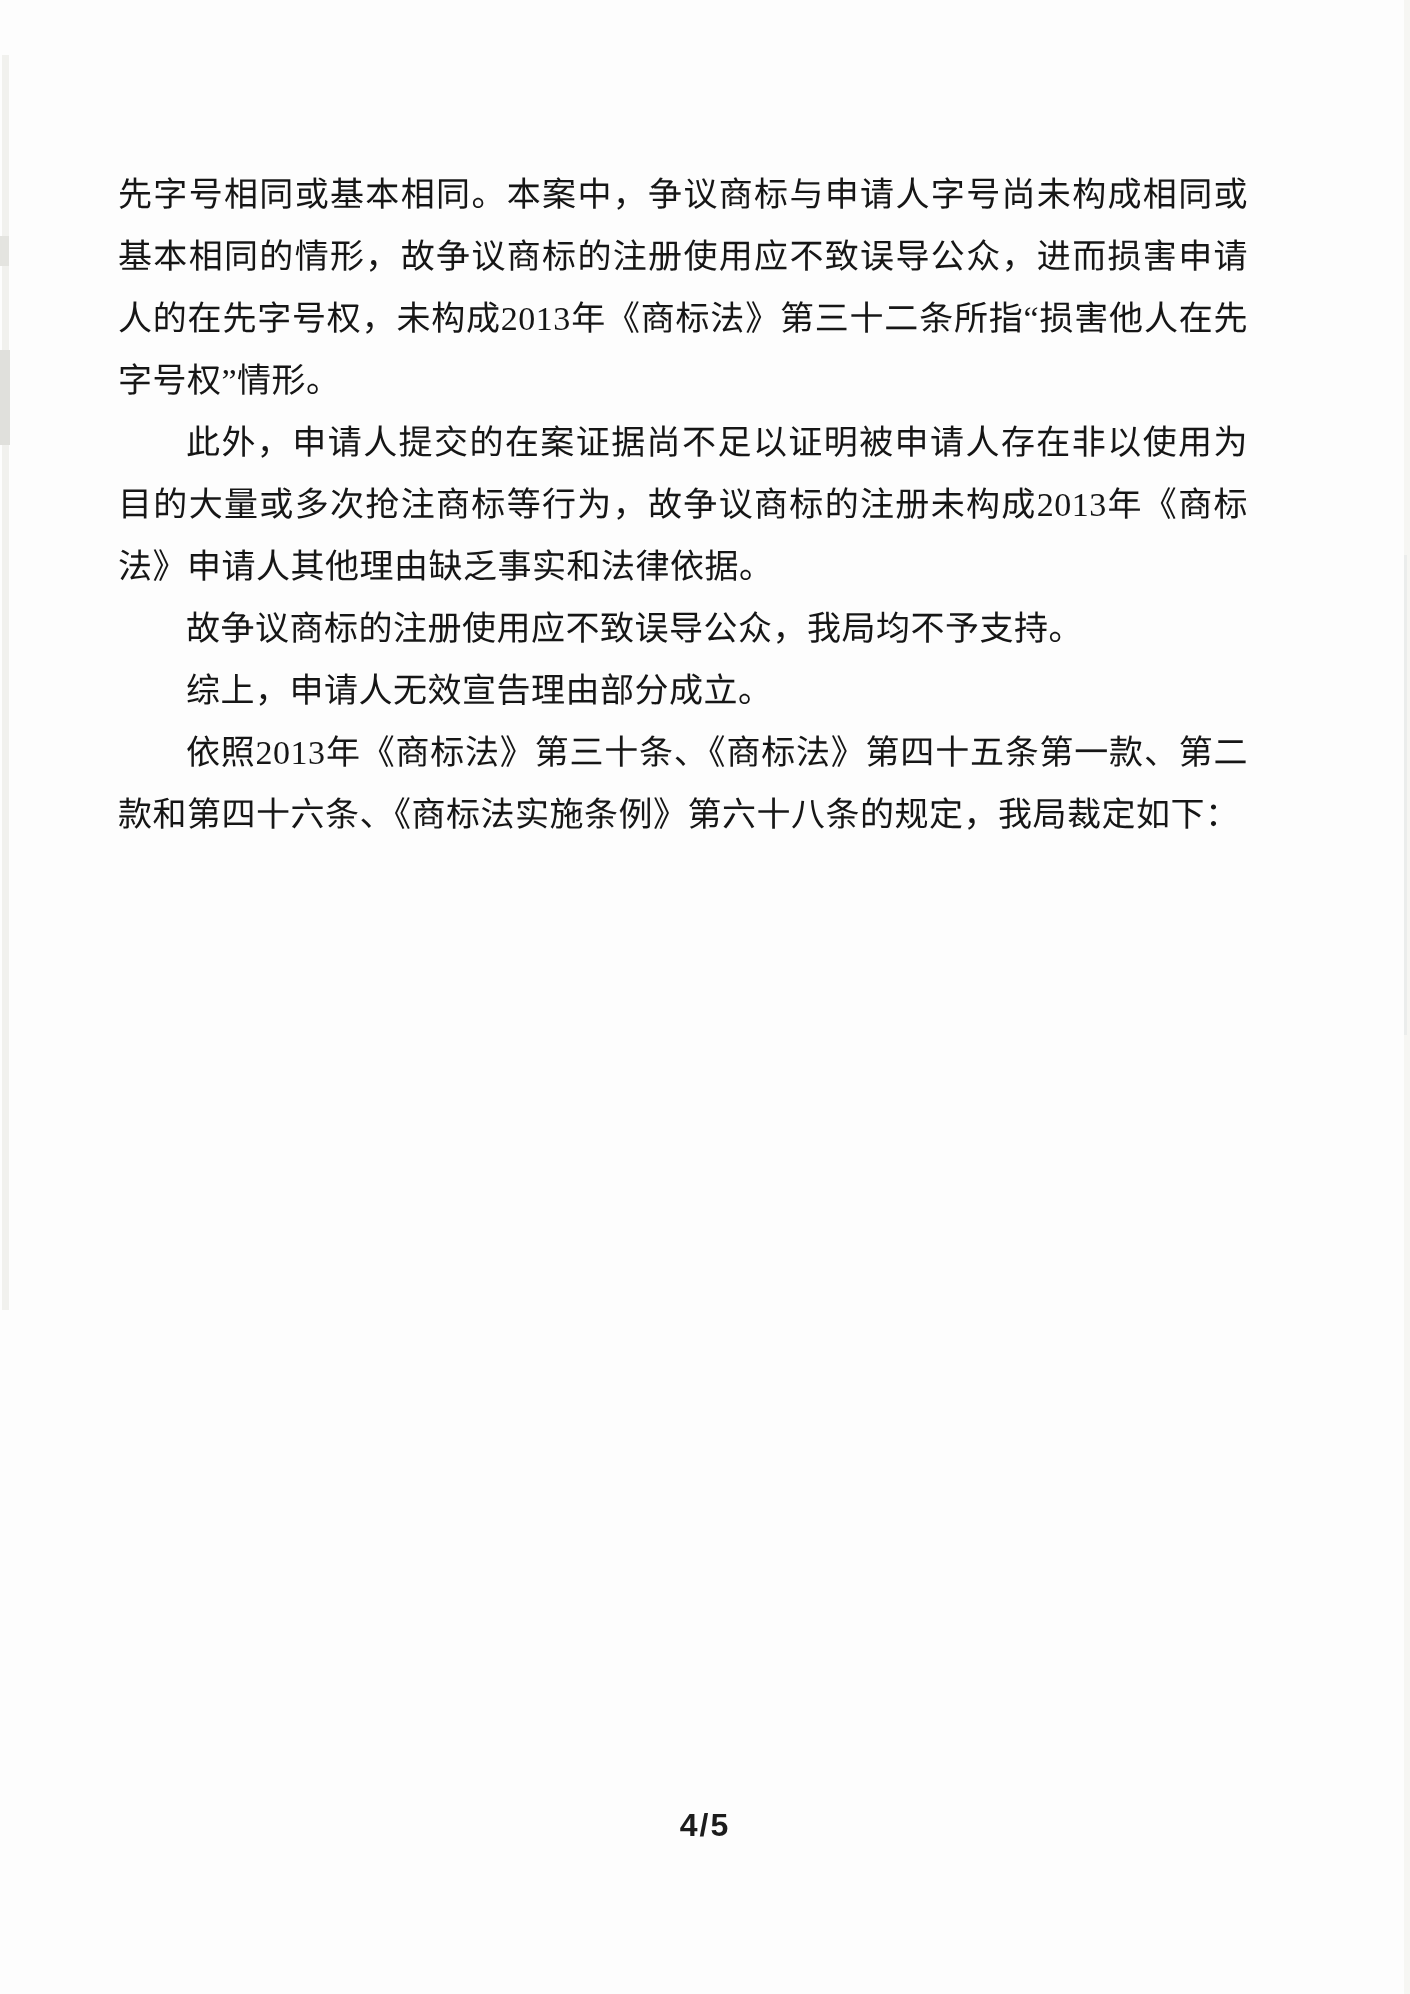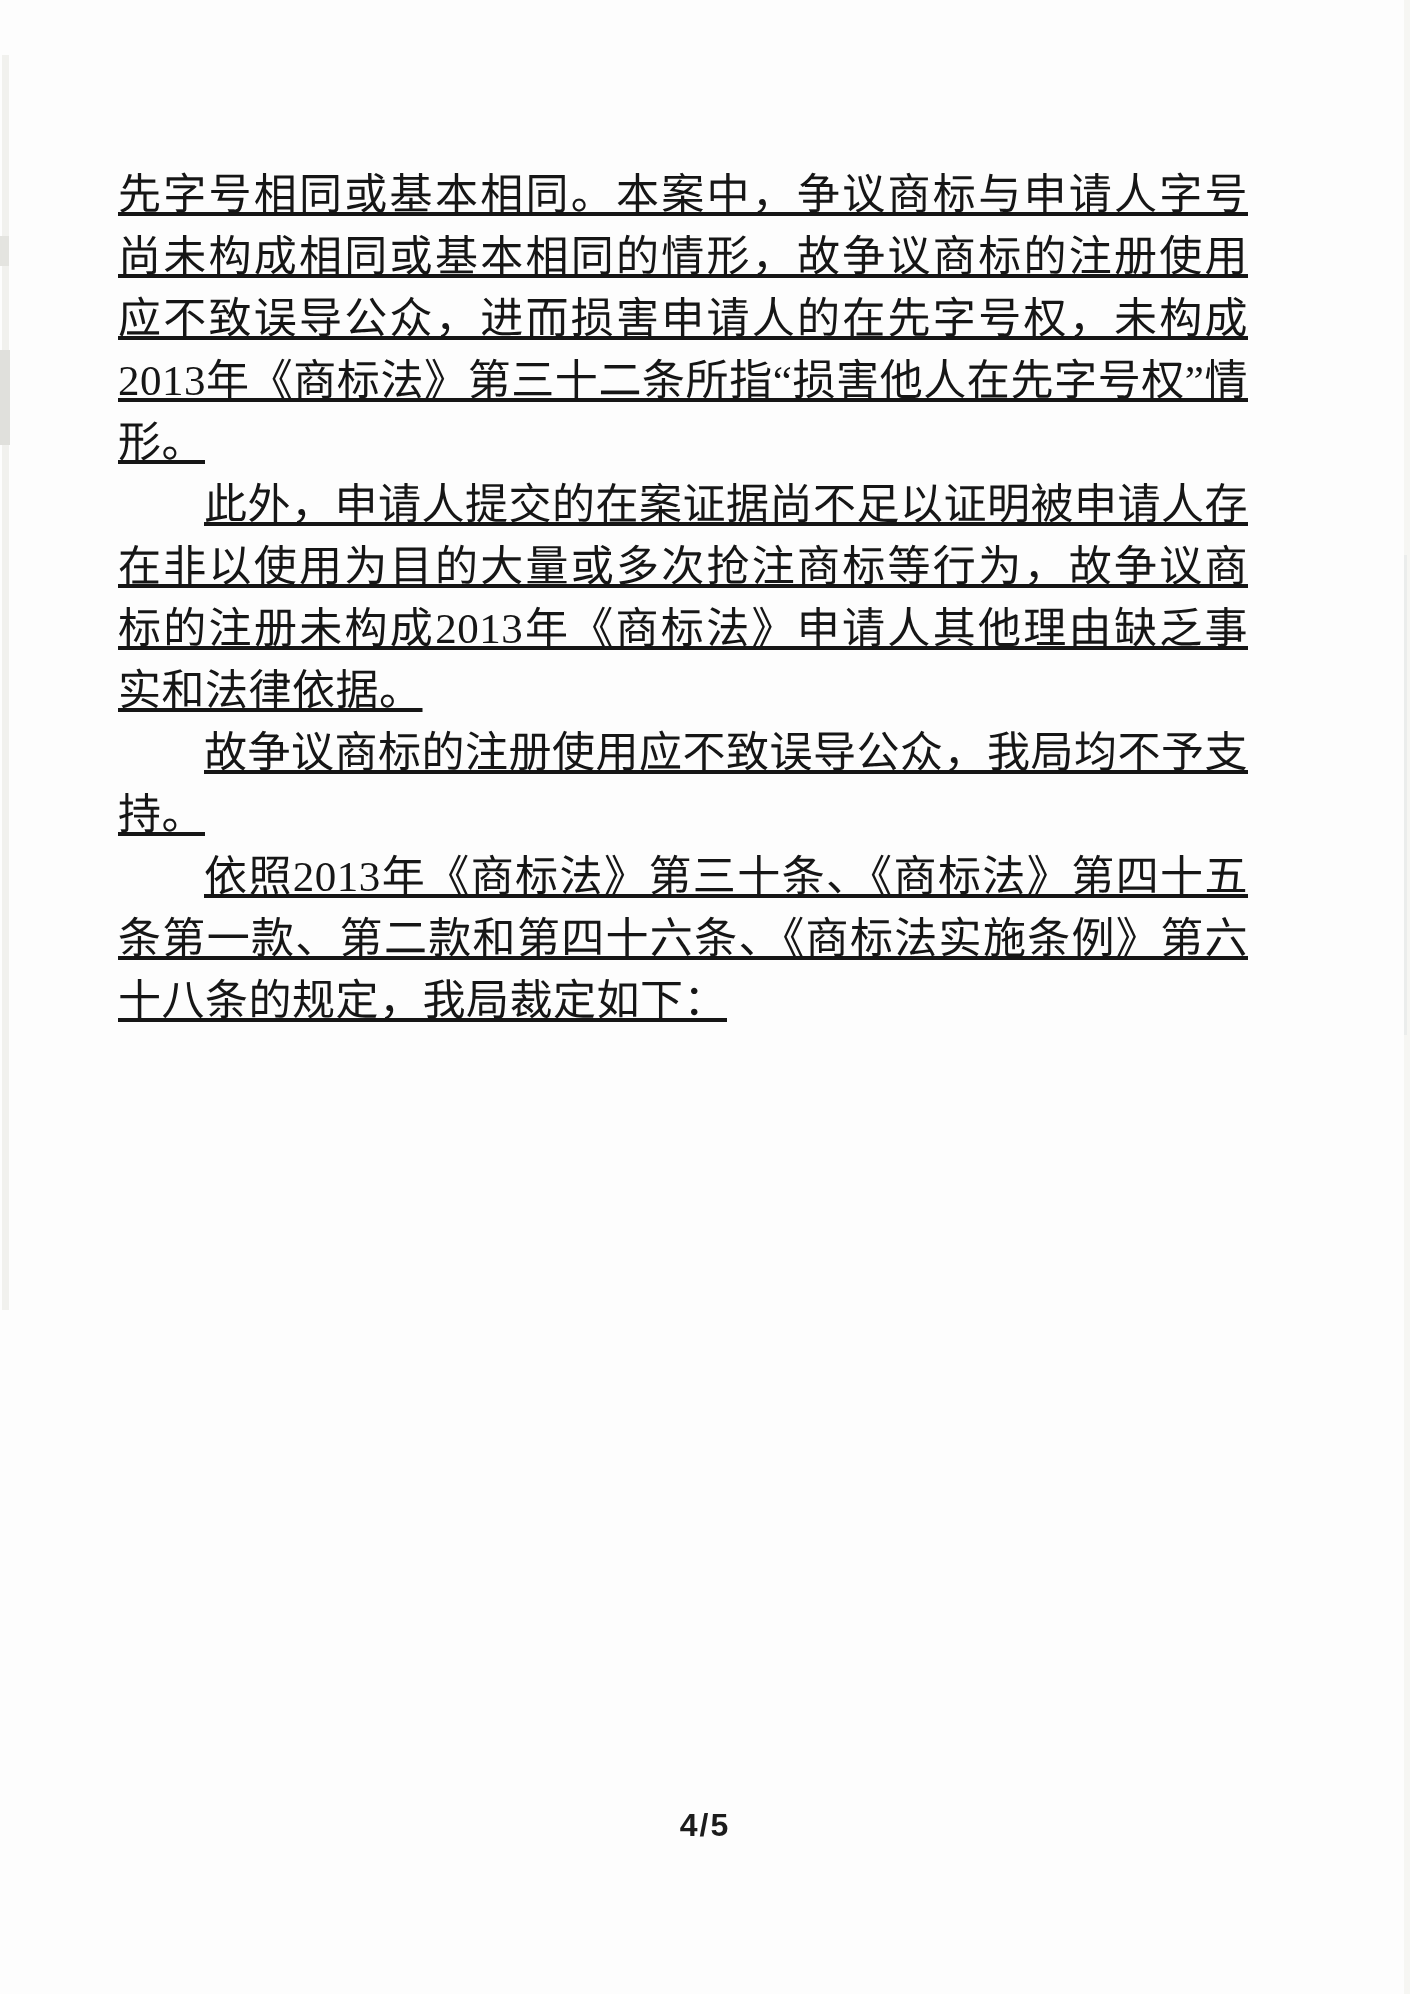--- a/index.html
+++ b/index.html
@@ -45,25 +45,24 @@
     right: 3px; top: 555px;
     width: 3px; height: 480px;
     background: #ebedec;
   }
   .text-block {
     position: absolute;
     left: 118px;
     top: 164px;
     width: 1130px;
     color: var(--ink, #161616);
-    font-size: 43px;
+    font-size: 34px;
     line-height: 62px;
     text-align: justify;
     letter-spacing: 0.5px;
-    text-decoration: underline;
   }
   .text-block p {
     margin: 0;
     padding: 0;
   }
   .text-block p.indent {
     text-indent: 2em;
   }
   .page-number {
     position: absolute;
@@ -86,18 +85,19 @@
   <div class="edge-left"></div>
   <div class="edge-left-smudge-a"></div>
   <div class="edge-left-smudge-b"></div>
   <div class="edge-right"></div>
   <div class="edge-right-line"></div>
 
   <div class="text-block">
     <p>先字号相同或基本相同。本案中，争议商标与申请人字号尚未构成相同或基本相同的情形，故争议商标的注册使用应不致误导公众，进而损害申请人的在先字号权，未构成2013年《商标法》第三十二条所指“损害他人在先字号权”情形。</p>
     <p class="indent">此外，申请人提交的在案证据尚不足以证明被申请人存在非以使用为目的大量或多次抢注商标等行为，故争议商标的注册未构成2013年《商标法》申请人其他理由缺乏事实和法律依据。</p>
     <p class="indent">故争议商标的注册使用应不致误导公众，我局均不予支持。</p>
+    <p class="indent">综上，申请人无效宣告理由部分成立。</p>
     <p class="indent">依照2013年《商标法》第三十条、《商标法》第四十五条第一款、第二款和第四十六条、《商标法实施条例》第六十八条的规定，我局裁定如下：</p>
   </div>
 
   <div class="page-number">4/5</div>
 
 </div>
 
 </body></html>

